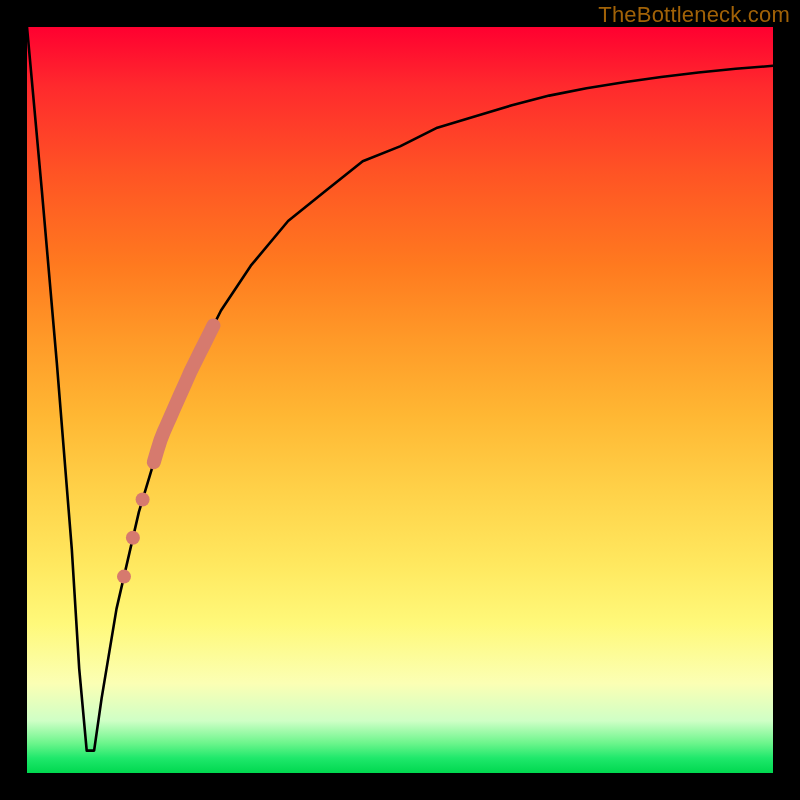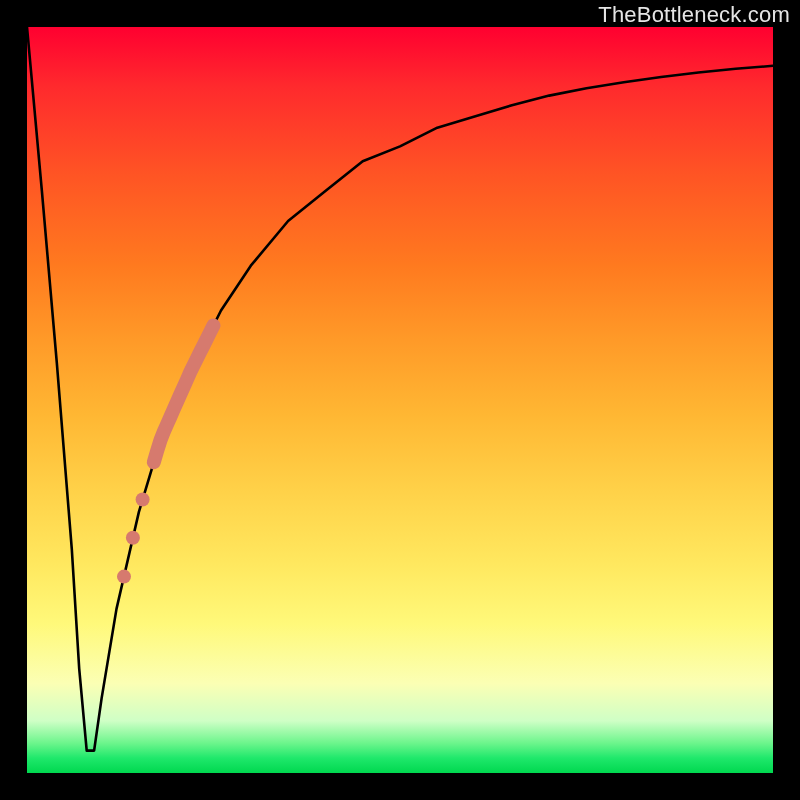--- a/index.html
+++ b/index.html
@@ -37,21 +37,21 @@
       #cfffc6 93%,
       #6cf58c 96%,
       #1fe86b 98%,
       #00d84f 100%
     );
   }
   .watermark {
     position: absolute;
     top: 2px;
     right: 10px;
-    color: #e5e5e5;
+    color: #a16207;
     font-size: 22px;
     font-weight: 400;
     letter-spacing: 0.2px;
     z-index: 10;
     user-select: none;
   }
   svg.curve {
     position: absolute;
     left: 0;
     top: 0;

